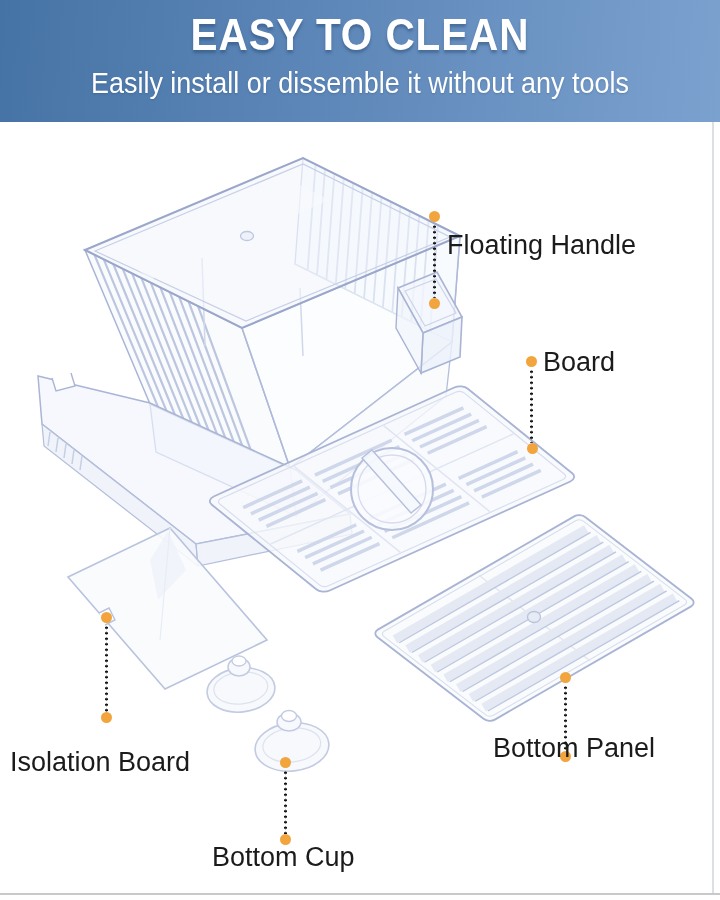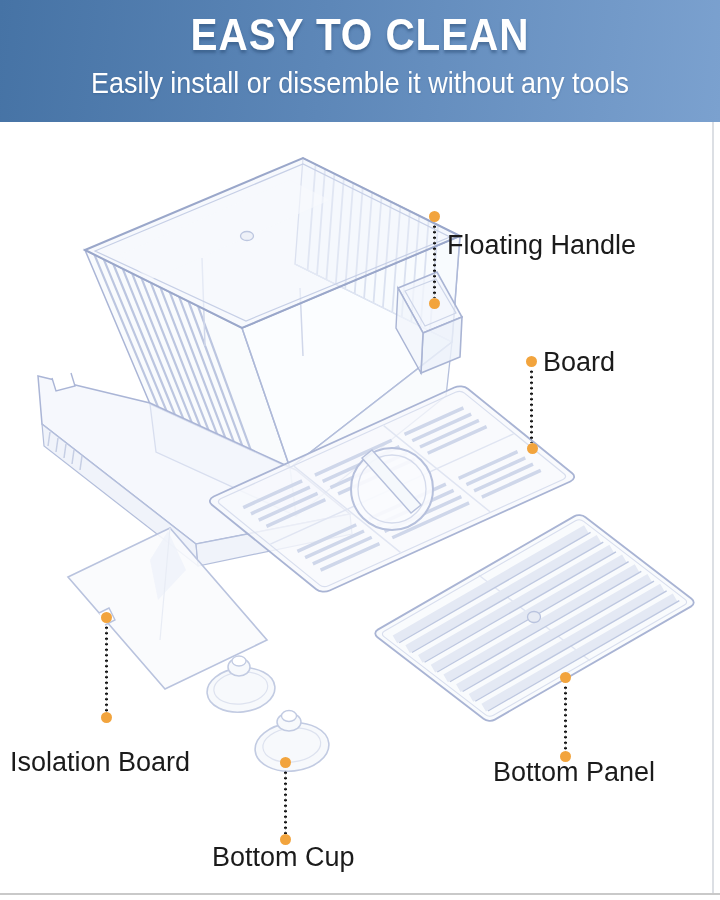--- a/index.html
+++ b/index.html
@@ -152,18 +152,18 @@
     <span class="dot" style="left:280px;top:757px;"></span>
     <span class="leader" style="left:284px;top:770px;height:64px;"></span>
     <span class="dot" style="left:280px;top:834px;"></span>
     <span class="label" style="left:212px;top:842px;">Bottom Cup</span>
   </div>
 
   <div>
     <span class="dot" style="left:560px;top:672px;"></span>
     <span class="leader" style="left:564px;top:685px;height:66px;"></span>
     <span class="dot" style="left:560px;top:751px;"></span>
-    <span class="label" style="left:493px;top:757px;">Bottom Panel</span>
+    <span class="label" style="left:493px;top:733px;">Bottom Panel</span>
   </div>
 
   <div class="frame-right"></div>
   <div class="frame-bottom"></div>
 </div>
 
 </body></html>

